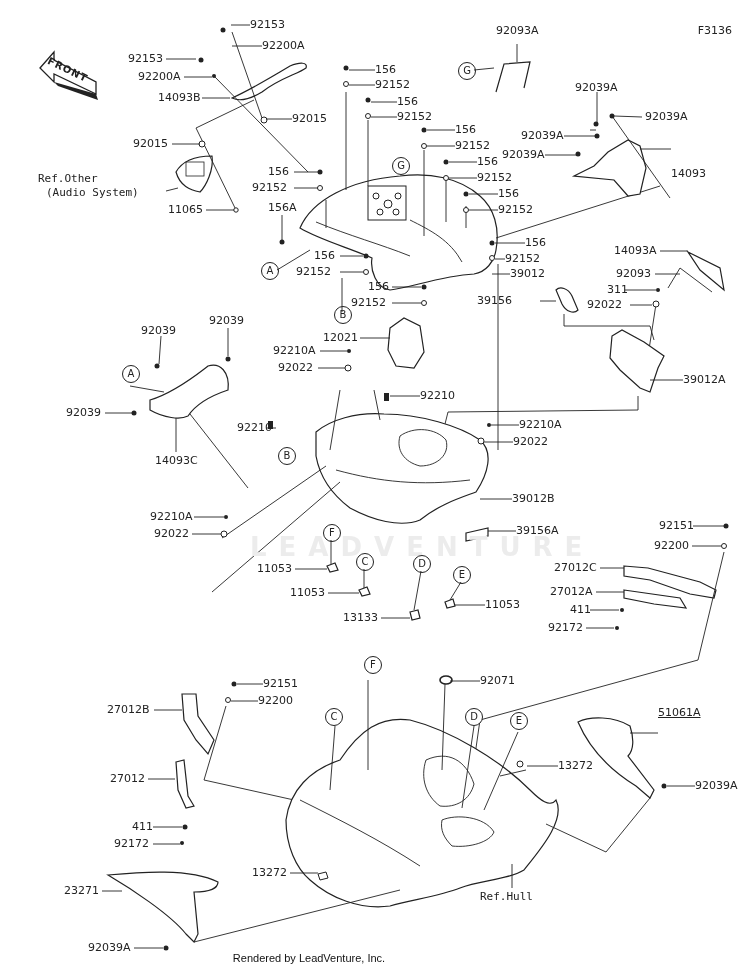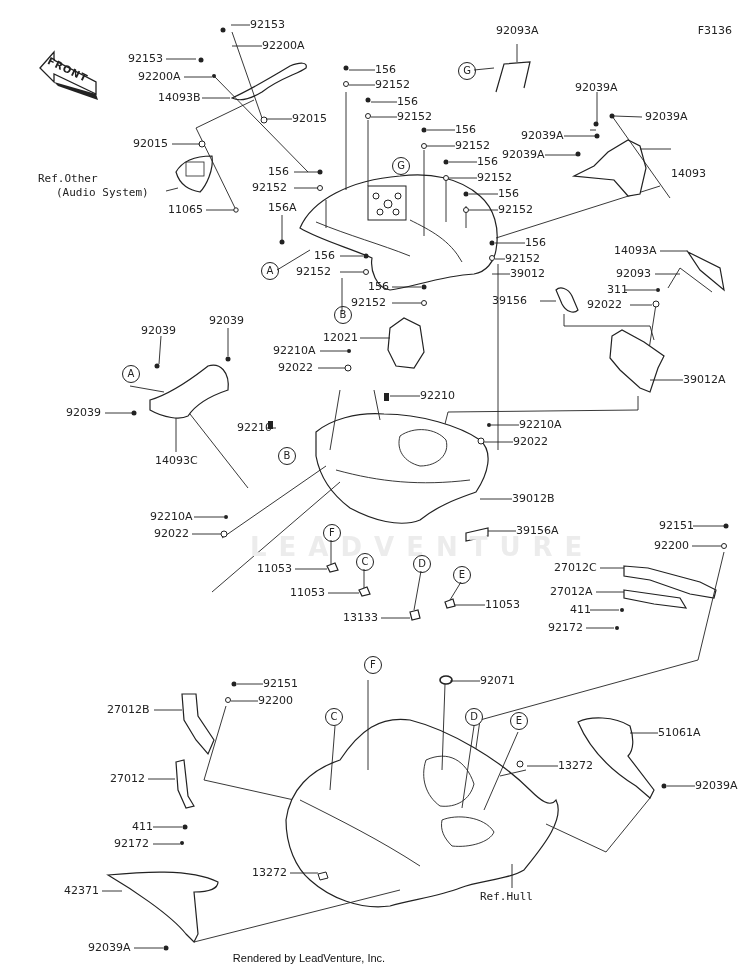--- a/index.html
+++ b/index.html
@@ -193,21 +193,21 @@
     <circle cx="166" cy="948" r="2.5"></circle>
   </g>
 </svg>
 
 <div class="lbl" style="left:46px;top:64px;font-size:10px;font-weight:bold;transform:rotate(26deg);letter-spacing:1px;">FRONT</div>
 
 <div class="figno">F3136</div>
 <div class="watermark">LEADVENTURE</div>
 
 <div class="ref" style="left:26px;top:172px;padding-left:12px;">Ref.Other</div>
-<div class="ref" style="left:56px;top:186px;text-align:right;">(Audio System)</div>
+<div class="ref" style="left:46px;top:186px;text-align:right;">(Audio System)</div>
 <div class="ref" style="left:480px;top:890px;">Ref.Hull</div>
 
 <div class="callout" style="left:458px;top:62px;">G</div>
 <div class="callout" style="left:392px;top:157px;">G</div>
 <div class="callout" style="left:261px;top:262px;">A</div>
 <div class="callout" style="left:334px;top:306px;">B</div>
 <div class="callout" style="left:122px;top:365px;">A</div>
 <div class="callout" style="left:278px;top:447px;">B</div>
 <div class="callout" style="left:323px;top:524px;">F</div>
 <div class="callout" style="left:356px;top:553px;">C</div>
@@ -251,21 +251,21 @@
 <div class="lbl" style="left:505px;top:253px;">92152</div>
 <div class="lbl" style="left:314px;top:250px;">156</div>
 <div class="lbl" style="left:296px;top:266px;">92152</div>
 <div class="lbl" style="left:368px;top:281px;">156</div>
 <div class="lbl" style="left:351px;top:297px;">92152</div>
 <div class="lbl" style="left:510px;top:268px;">39012</div>
 
 <div class="lbl" style="left:614px;top:245px;">14093A</div>
 <div class="lbl" style="left:616px;top:268px;">92093</div>
 <div class="lbl" style="left:607px;top:284px;">311</div>
-<div class="lbl" style="left:492px;top:295px;text-align:center;">39156</div>
+<div class="lbl" style="left:477px;top:295px;text-align:center;">39156</div>
 <div class="lbl" style="left:587px;top:299px;">92022</div>
 <div class="lbl" style="left:683px;top:374px;">39012A</div>
 
 <div class="lbl" style="left:323px;top:332px;">12021</div>
 <div class="lbl" style="left:273px;top:345px;">92210A</div>
 <div class="lbl" style="left:278px;top:362px;">92022</div>
 
 <div class="lbl" style="left:141px;top:325px;">92039</div>
 <div class="lbl" style="left:209px;top:315px;">92039</div>
 <div class="lbl" style="left:66px;top:407px;">92039</div>
@@ -293,25 +293,25 @@
 <div class="lbl" style="left:548px;top:622px;">92172</div>
 
 <div class="lbl" style="left:263px;top:678px;">92151</div>
 <div class="lbl" style="left:258px;top:695px;">92200</div>
 <div class="lbl" style="left:107px;top:704px;">27012B</div>
 <div class="lbl" style="left:480px;top:675px;">92071</div>
 <div class="lbl" style="left:110px;top:773px;">27012</div>
 <div class="lbl" style="left:132px;top:821px;">411</div>
 <div class="lbl" style="left:114px;top:838px;">92172</div>
 
-<div class="lbl" style="left:658px;top:727px;">51061A</div>
+<div class="lbl" style="left:658px;top:707px;text-decoration:underline;">51061A</div>
 <div class="lbl" style="left:558px;top:760px;">13272</div>
 <div class="lbl" style="left:695px;top:780px;">92039A</div>
 <div class="lbl" style="left:252px;top:867px;">13272</div>
-<div class="lbl" style="left:64px;top:885px;">42371</div>
+<div class="lbl" style="left:64px;top:885px;">23271</div>
 <div class="lbl" style="left:88px;top:942px;">92039A</div>
 
 <svg style="position:absolute;left:0;top:0;pointer-events:none" width="750" height="969">
   <g stroke="#222" stroke-width="0.9">
     <line x1="231" y1="25" x2="250" y2="25"></line>
       <line x1="166" y1="59" x2="196" y2="59"></line>
     <line x1="232" y1="46" x2="262" y2="46"></line>
       <line x1="184" y1="77" x2="212" y2="77"></line>
     <line x1="202" y1="98" x2="230" y2="98"></line>
       <line x1="266" y1="119" x2="292" y2="119"></line>

